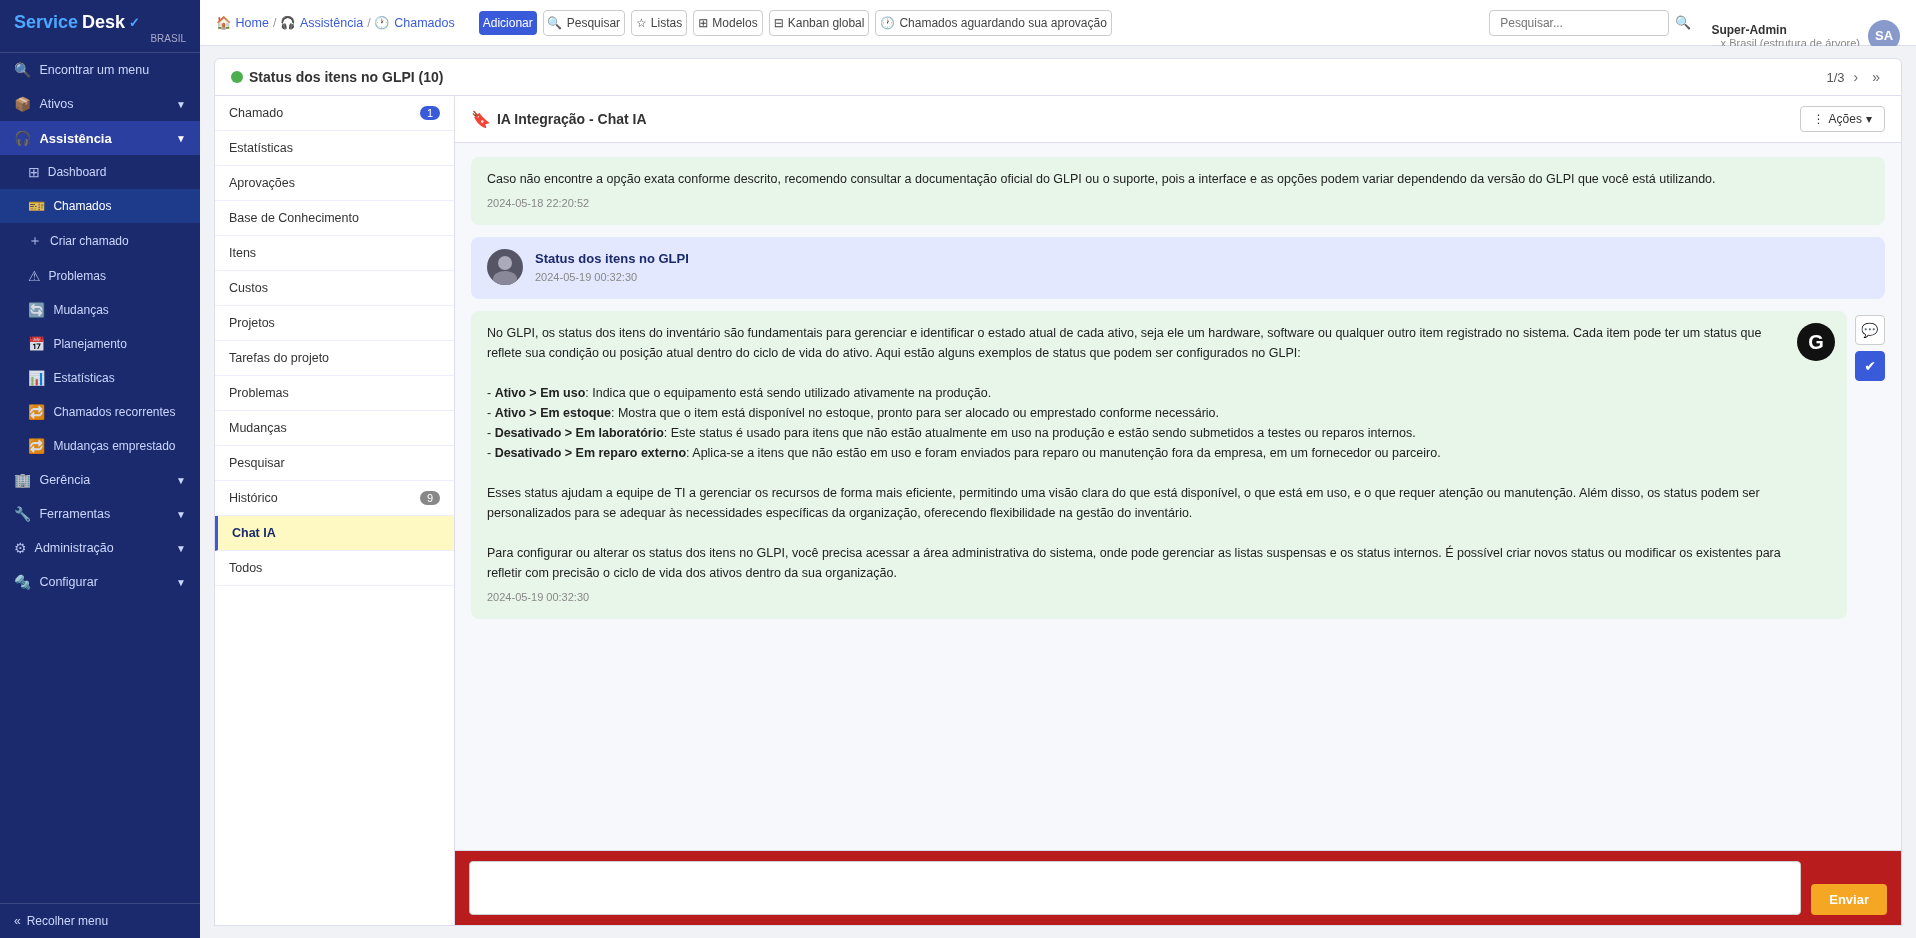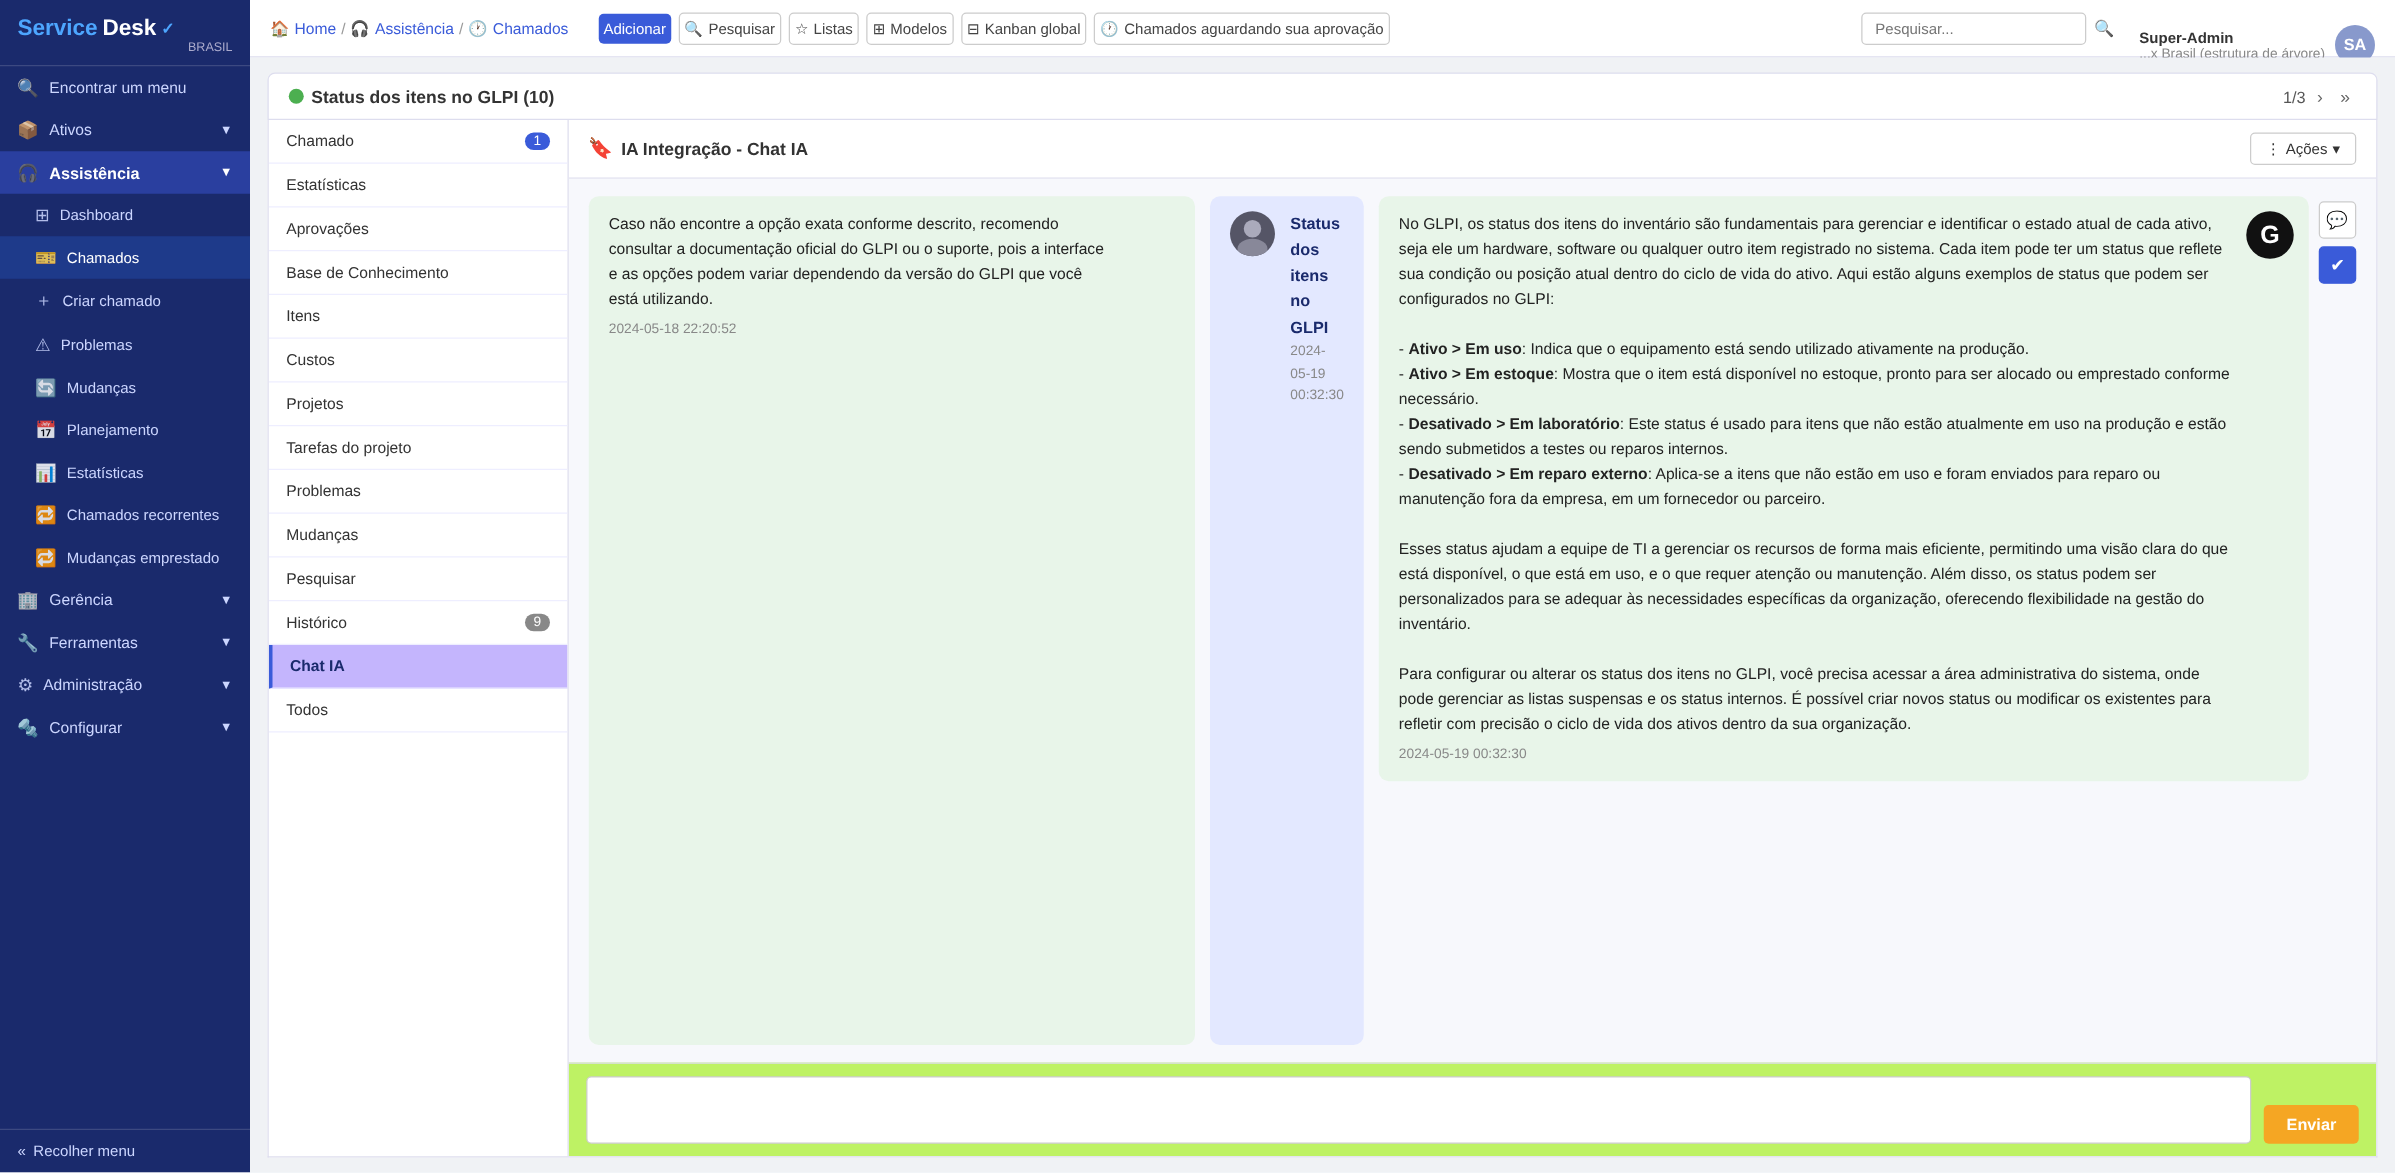--- a/index.html
+++ b/index.html
@@ -215,21 +215,21 @@
     .left-panel-item {
       padding: 10px 14px;
       border-bottom: 1px solid #eef;
       cursor: pointer;
       display: flex;
       align-items: center;
       justify-content: space-between;
       font-size: 12.5px;
       color: #333;
     }
-    .left-panel-item.active { background: #c4b5fd; color: #1a2a6c; font-weight: bold; border-left: 3px solid #3a5bd9; }
+    .left-panel-item.active { background: #fef9c3; color: #1a2a6c; font-weight: bold; border-left: 3px solid #3a5bd9; }
     .badge {
       background: #3a5bd9;
       color: #fff;
       border-radius: 10px;
       padding: 1px 7px;
       font-size: 11px;
     }
     .badge-grey {
       background: #888;
       color: #fff;
@@ -280,21 +280,21 @@
       gap: 4px;
       color: #333;
     }
 
     
     .chat-messages {
       flex: 1;
       overflow-y: auto;
       padding: 14px 16px;
       display: flex;
-      flex-direction: row;
+      flex-direction: column;
       gap: 12px;
       background: #f7f8fc;
     }
 
     
     .msg-ai {
       background: #e8f5e9;
       border-radius: 8px;
       padding: 12px 16px;
       font-size: 12.5px;
@@ -364,21 +364,21 @@
       flex-direction: column;
       gap: 6px;
       flex-shrink: 0;
       padding-top: 4px;
     }
 
     
     .chat-input-area {
       border-top: 1px solid #dde;
       padding: 10px 14px;
-      background: #bef264;
+      background: #b91c1c;
       display: flex;
       gap: 10px;
       align-items: flex-end;
       flex-shrink: 0;
     }
     .chat-input {
       flex: 1;
       border: 1px solid #ccc;
       border-radius: 4px;
       padding: 8px 10px;

